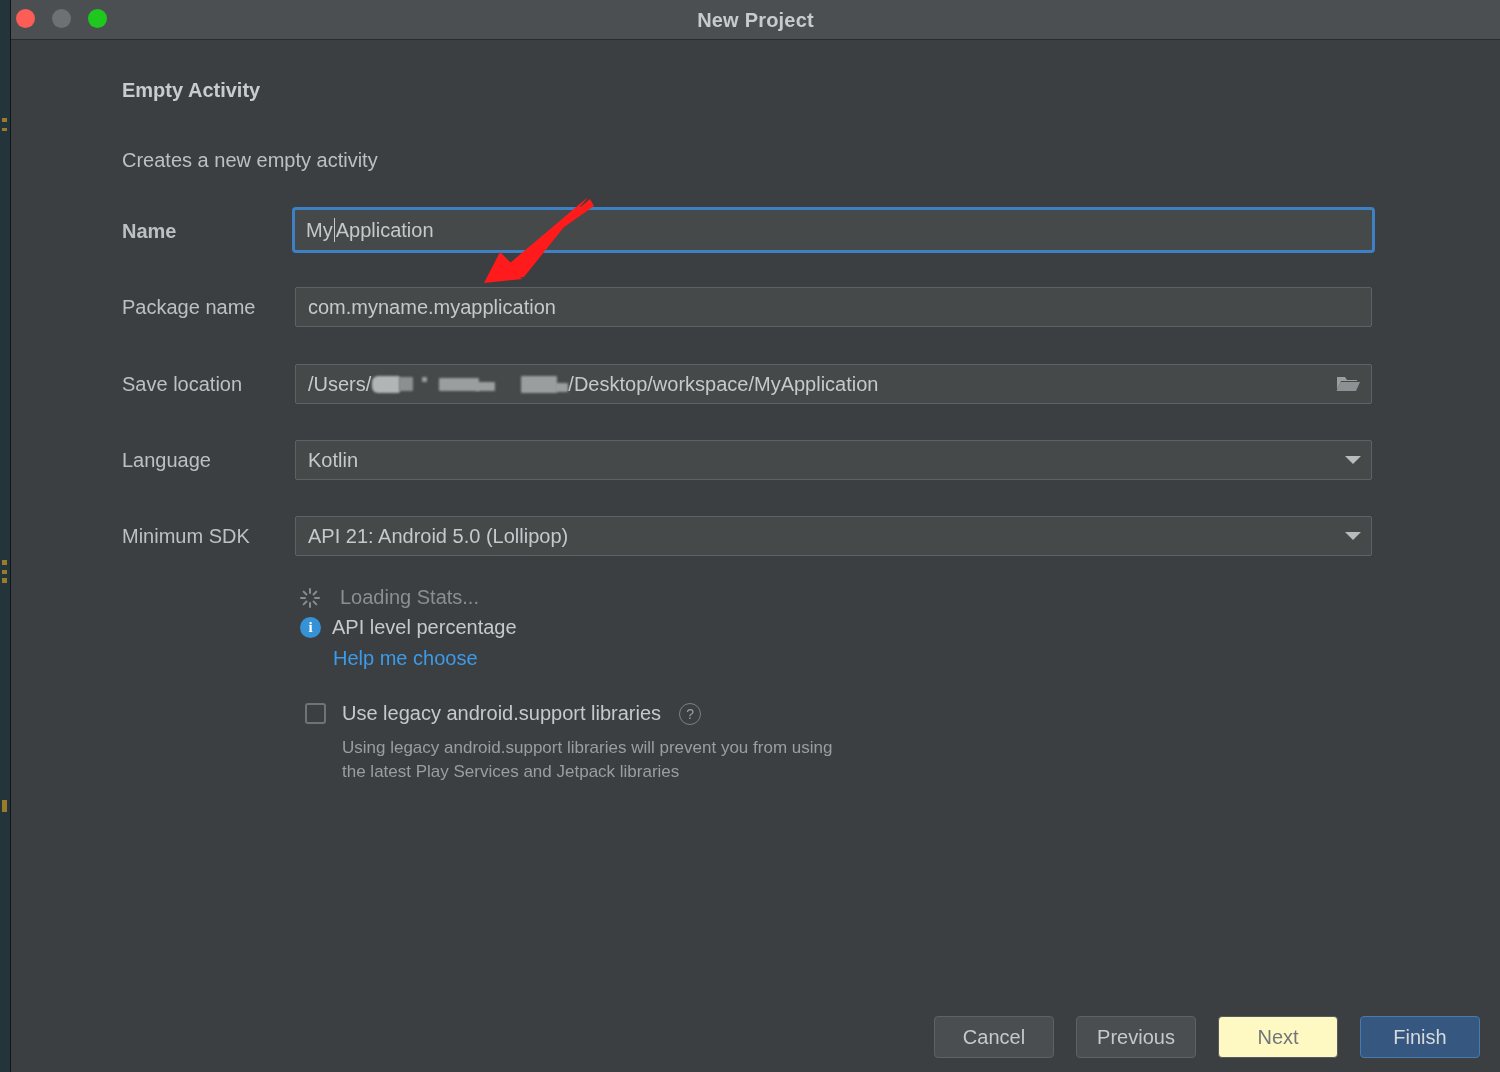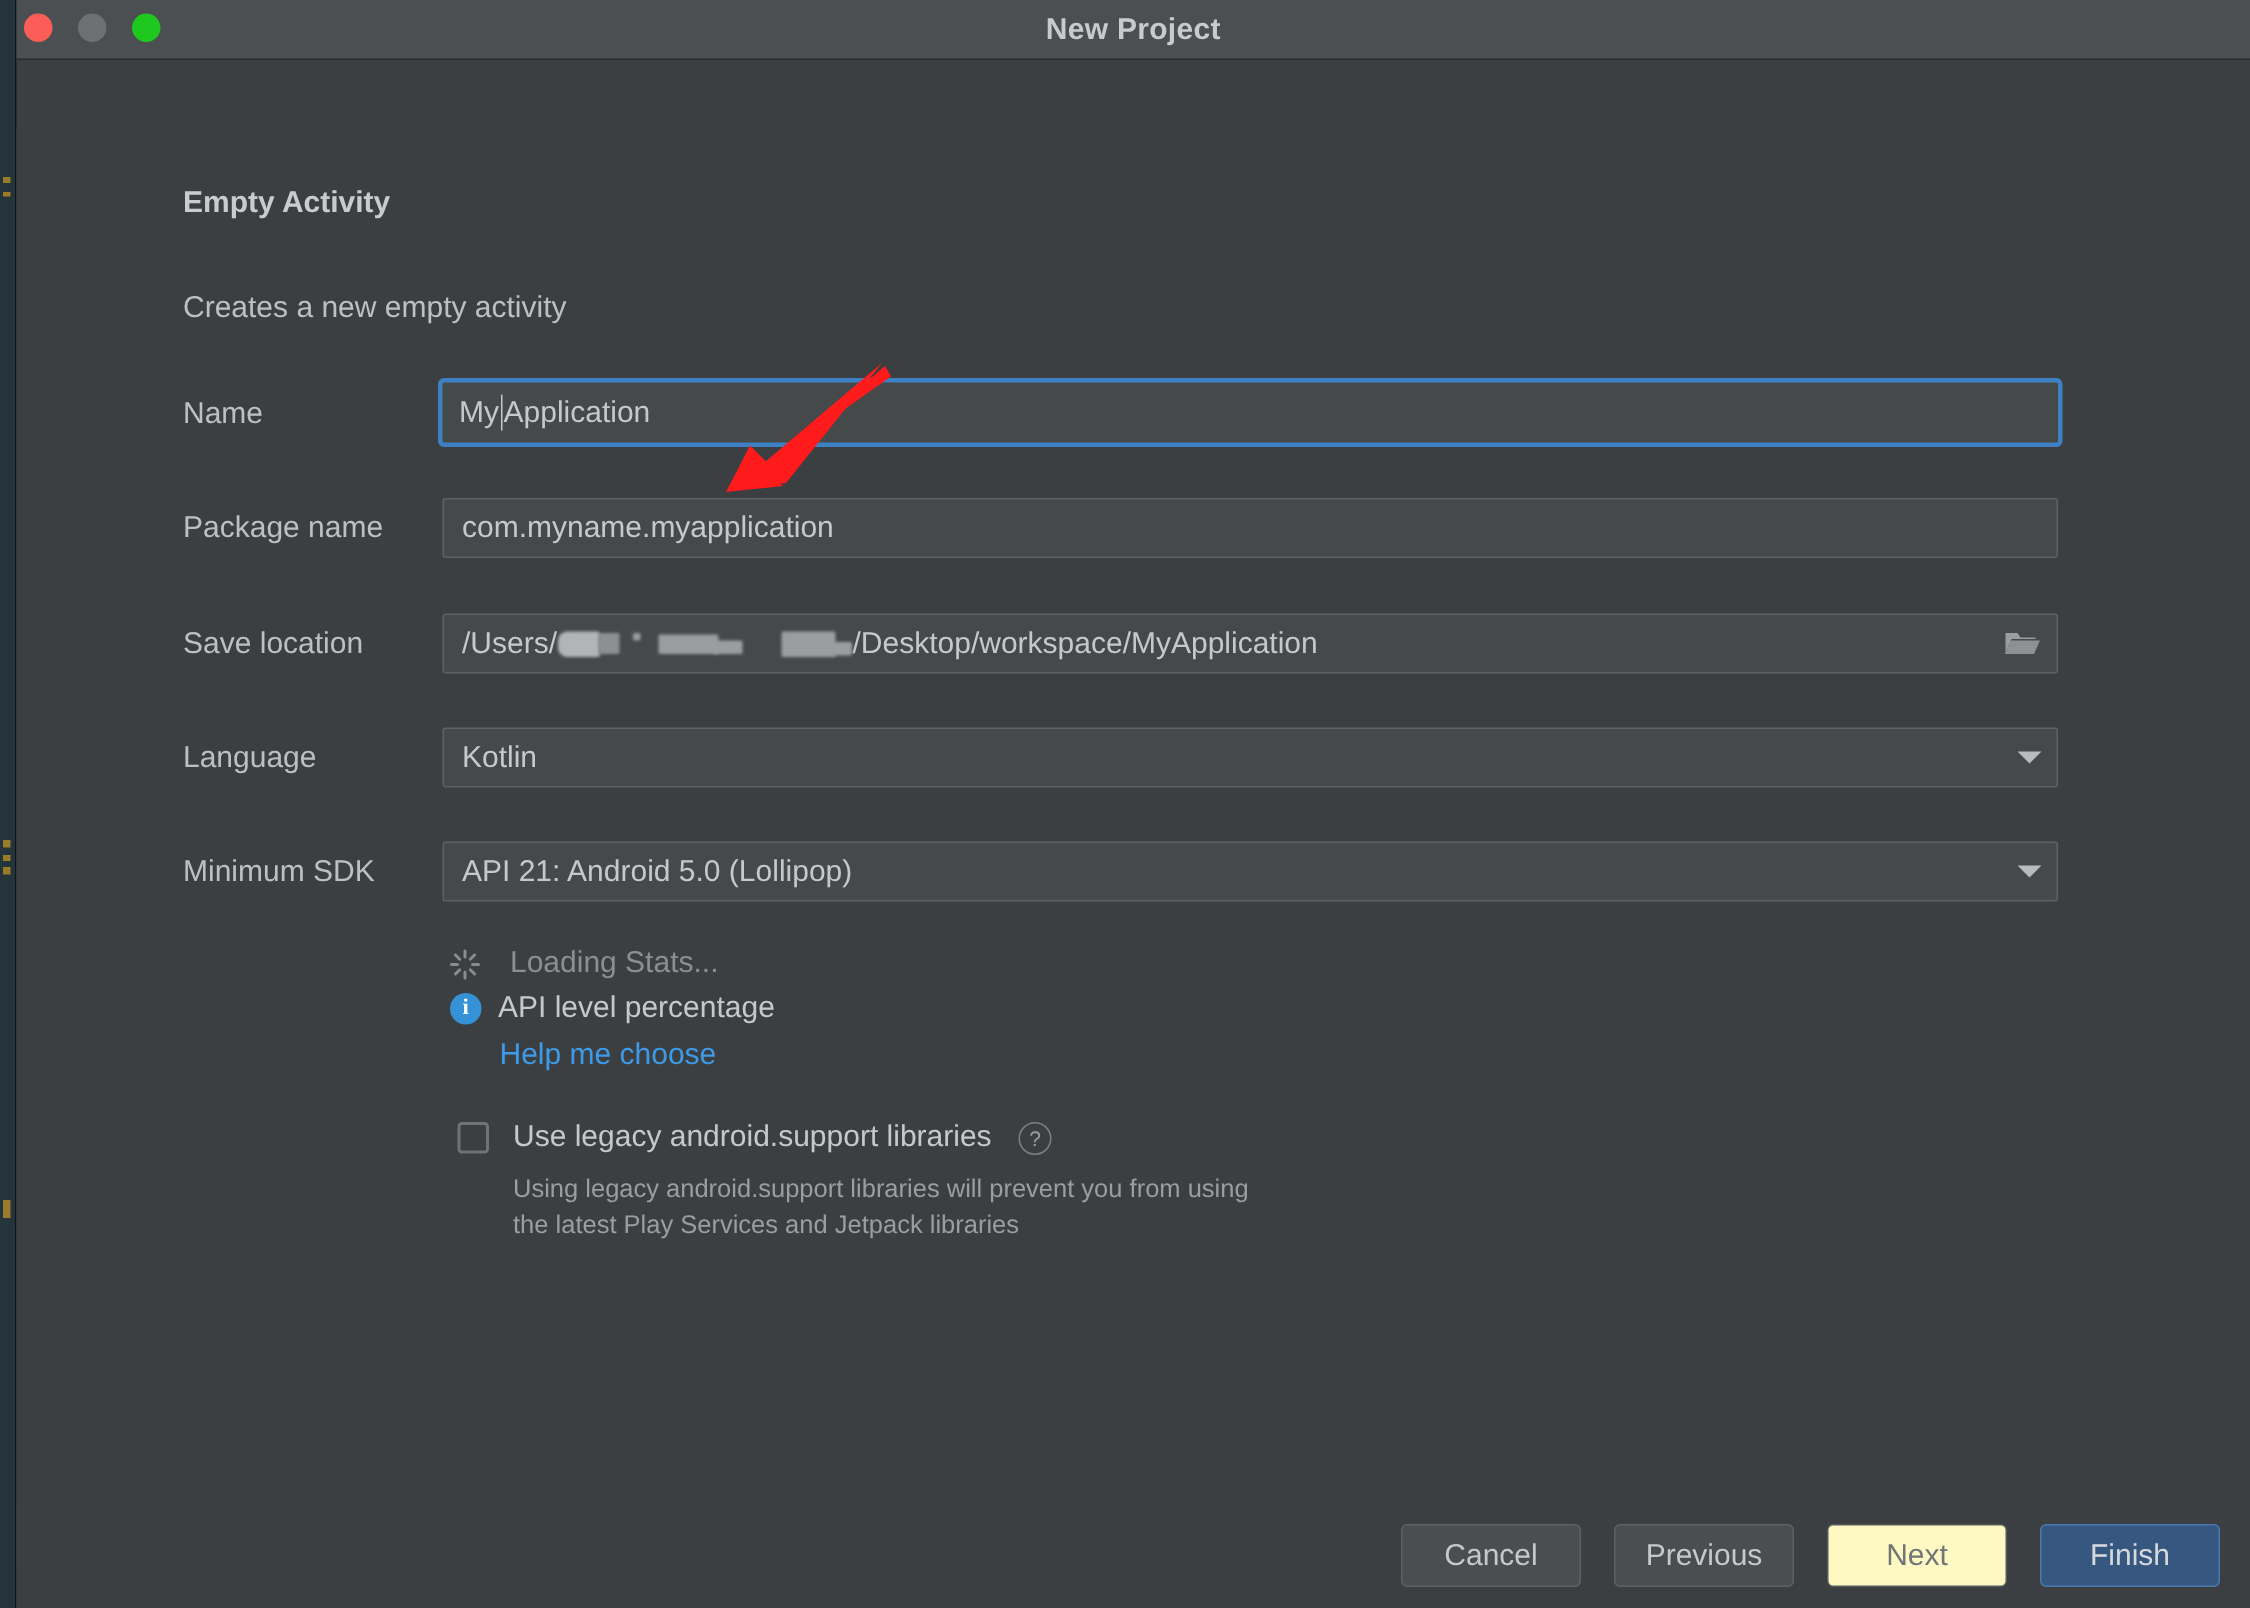--- a/index.html
+++ b/index.html
@@ -60,21 +60,20 @@
     font-weight: bold;
     color: #c8cbce;
     letter-spacing: .2px;
   }
 
   
   .content {
     position: relative;
     height: 962px;
     background: #3c3f41;
-    margin-top: 45px;
   }
 
   .heading {
     position: absolute;
     left: 111px; top: 39px;
     font-size: 20px;
     font-weight: bold;
     color: #c9cccf;
   }
   .subheading {
@@ -299,21 +298,21 @@
     </div>
     <div class="title-text">New Project</div>
   </div>
 
   <div class="content">
 
     <div class="heading">Empty Activity</div>
     <div class="subheading">Creates a new empty activity</div>
 
     <div class="row">
-      <div class="row-label" style="left:111px; top:180px;">Name</div>
+      <div class="row-label" style="left:111px; top:180px;font-weight:bold;">Name</div>
       <div class="field focused" style="top:167px;">
         <span>My </span>
           <span class="caret"></span>
           <span>Application</span>
       </div>
     </div>
 
     <div class="row">
       <div class="row-label" style="left:111px; top:256px;">Package name</div>
       <div class="field" style="top:247px;">

